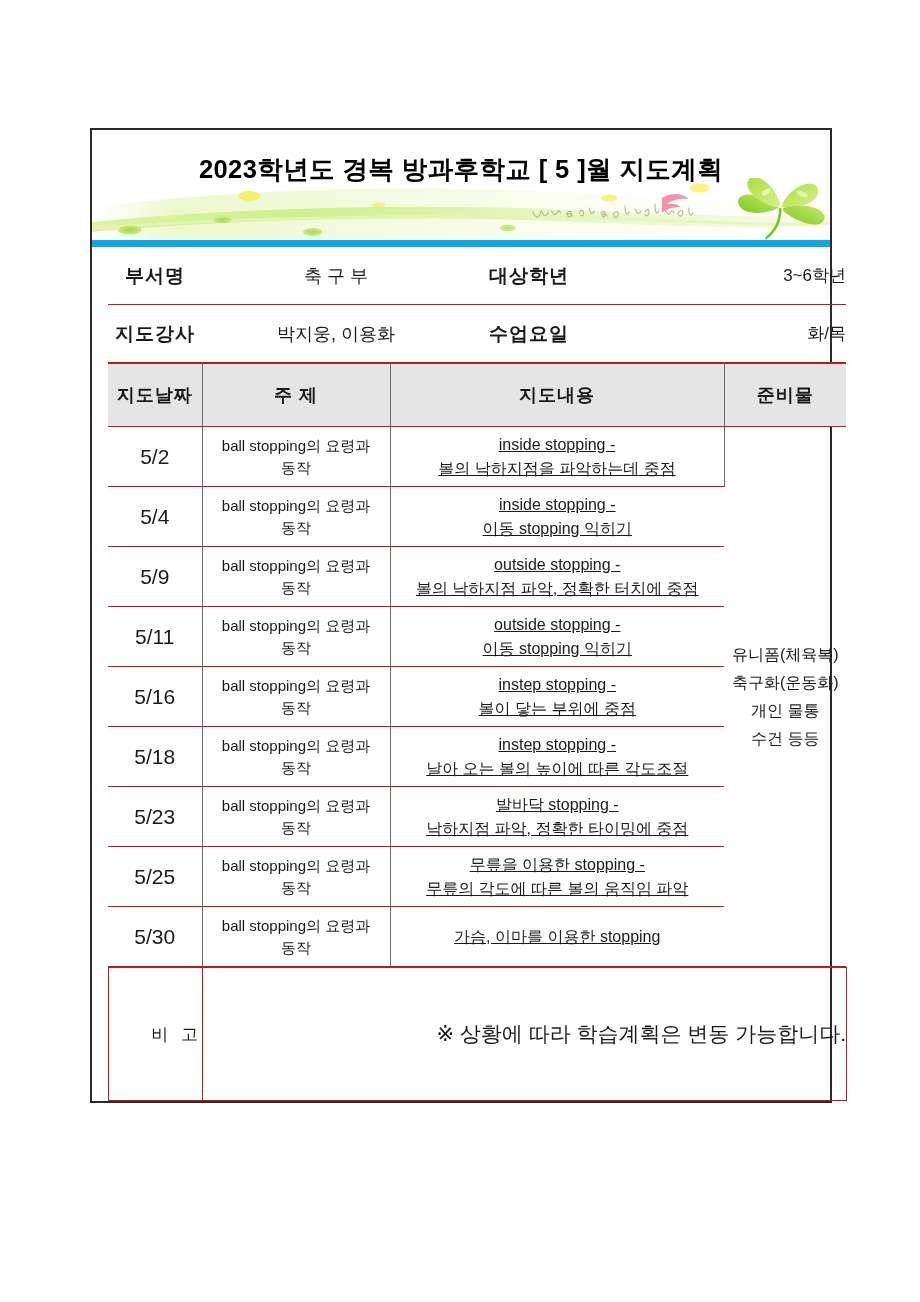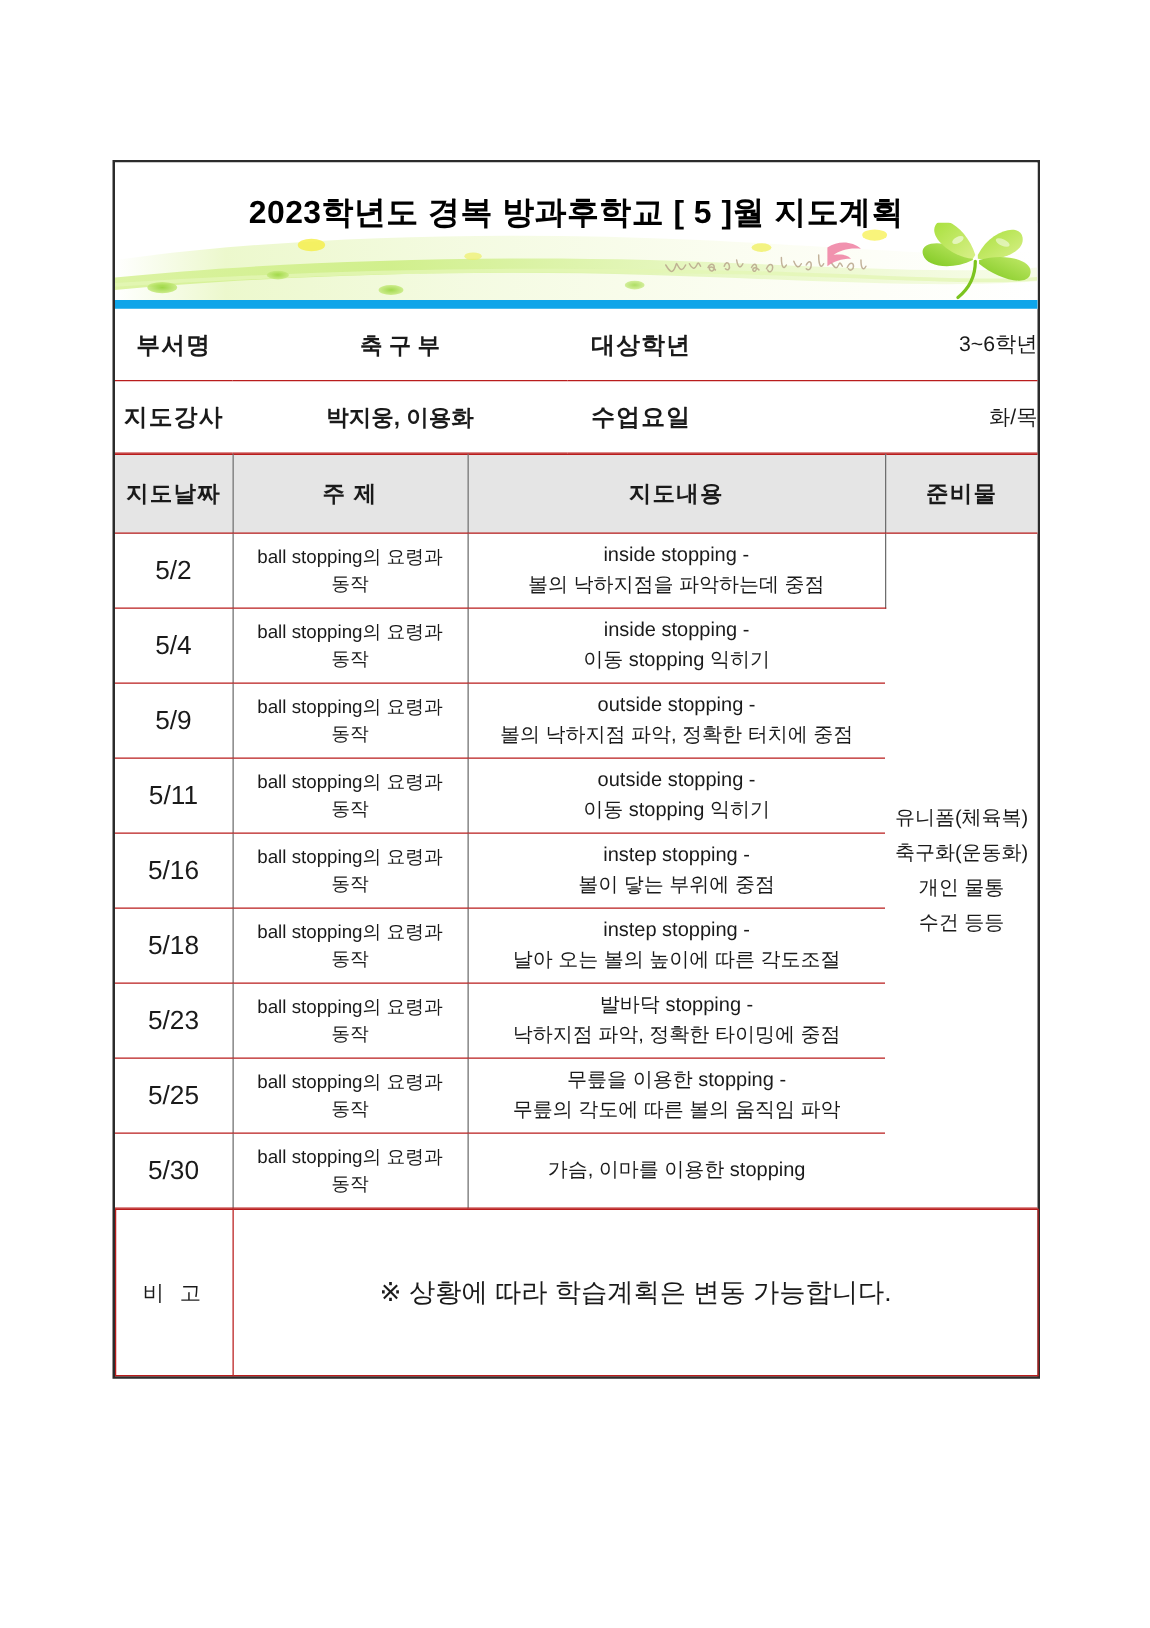--- a/index.html
+++ b/index.html
@@ -61,39 +61,40 @@
     color: #000000;
     white-space: nowrap;
     z-index: 3;
   }
 
   
   table {
     border-collapse: collapse;
     width: 100%;
     table-layout: fixed;
+    margin-left: 16px;
   }
   td {
     border: 1px solid #b91c1c;
     padding: 0;
     vertical-align: middle;
     text-align: center;
     color: #1a1a1a;
   }
 
   
   .info td { height: 57px; }
   .info .lbl {
     font-size: 19px;
     font-weight: 700;
     letter-spacing: 1px;
   }
   .info .val {
     font-size: 18px;
-    font-weight: 700;
+    font-weight: 400;
   }
   .info .val-plain {
     font-size: 17px;
     font-weight: 400;
   }
   .info-tbl td { border-left: none; border-right: none; }
   .info-tbl td:first-child { border-left: none; }
   .info-tbl td:last-child { border-right: none; text-align: right; }
   .info-tbl tr:first-child td { border-top: none; }
 
@@ -113,29 +114,30 @@
   .c-date  { font-size: 21px; font-weight: 400; }
   .c-topic {
     font-size: 15px;
     line-height: 1.45;
     padding: 0 4px;
   }
   .c-content {
     font-size: 16px;
     line-height: 1.5;
     padding: 0 6px;
+    text-decoration: underline;
   }
   .c-prep {
     font-size: 16px;
     line-height: 1.75;
     padding: 16px 4px;
   }
 
   
-  .remark td { height: 132px; }
+  .remark td { height: 132px; text-align: right; }
   .remark .lbl {
     font-size: 17px;
     letter-spacing: 4px;
   }
   .remark .txt {
     font-size: 21px;
   }
 
   .nowrap { white-space: nowrap; }
 </style>

